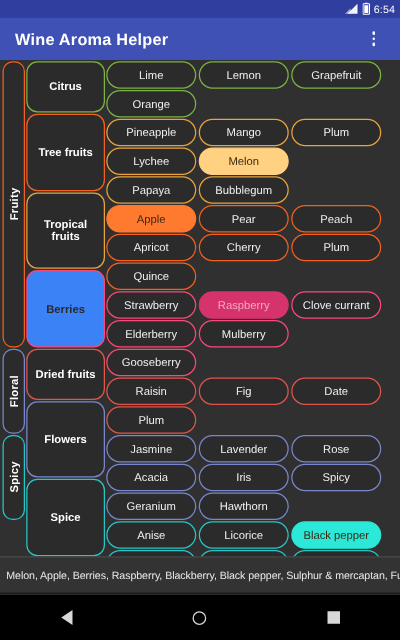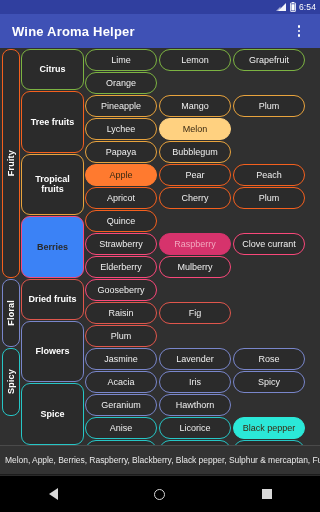--- a/index.html
+++ b/index.html
@@ -226,20 +226,21 @@
         <div class="chip" style="border-color: rgb(249, 72, 122);">Mulberry</div>
       </div>
       <div class="chip-row">
         <div class="chip" style="border-color: rgb(249, 72, 122);">Gooseberry</div>
         <div class="chip blank"></div>
         <div class="chip blank"></div>
       </div>
       <div class="chip-row">
         <div class="chip" style="border-color: rgb(224, 86, 76);">Raisin</div>
         <div class="chip" style="border-color: rgb(224, 86, 76);">Fig</div>
+        <div class="chip" style="border-color: rgb(224, 86, 76);">Date</div>
       </div>
       <div class="chip-row">
         <div class="chip" style="border-color: rgb(224, 86, 76);">Plum</div>
         <div class="chip blank"></div>
         <div class="chip blank"></div>
       </div>
       <div class="chip-row">
         <div class="chip" style="border-color: rgb(121, 134, 203);">Jasmine</div>
         <div class="chip" style="border-color: rgb(121, 134, 203);">Lavender</div>
         <div class="chip" style="border-color: rgb(121, 134, 203);">Rose</div>

